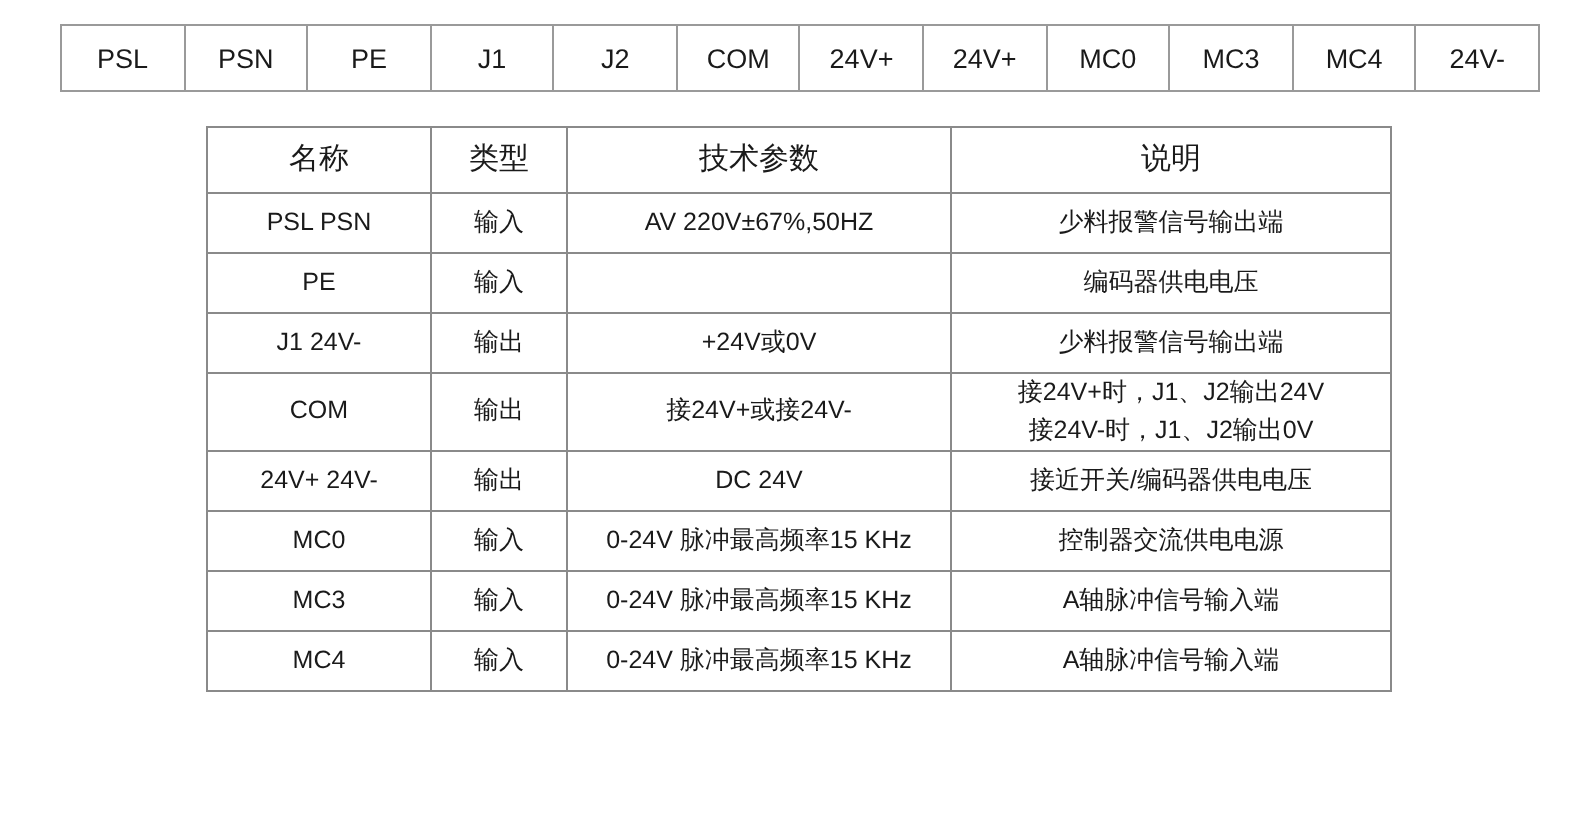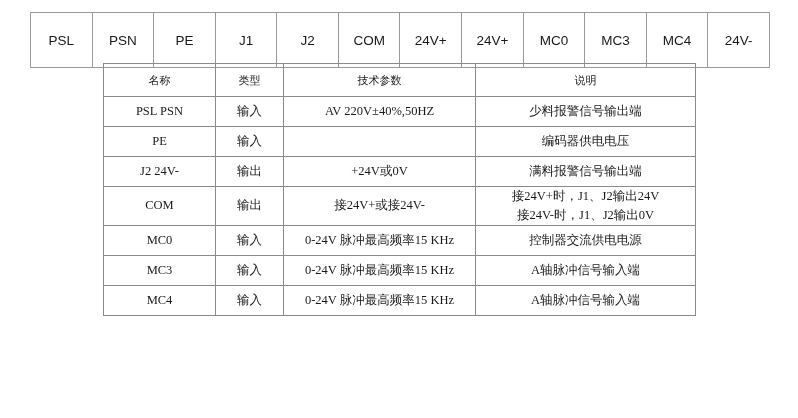--- a/index.html
+++ b/index.html
@@ -29,21 +29,21 @@
     border-collapse: collapse;
     table-layout: fixed;
   }
   .terminal-strip td {
     border: 1px solid #9a9a9a;
     height: 32px;
     text-align: center;
     vertical-align: middle;
     font-size: 13.5px;
     color: #1a1a1a;
-    padding: 11px;
+    padding: 0;
   }
 
   
   .spec-table {
     position: absolute;
     left: 103px;
     top: 63px;
     width: 592px;
     border-collapse: collapse;
     table-layout: fixed;
@@ -54,25 +54,24 @@
     text-align: center;
     vertical-align: middle;
     font-size: 12.5px;
     font-weight: normal;
     color: #1a1a1a;
     padding: 0 2px;
     line-height: 1.5;
   }
   .spec-table thead th {
     height: 32px;
-    font-size: 11px;
+    font-size: 15px;
   }
   .spec-table tbody td {
     height: 29px;
-    font-family: Liberation Serif, serif;
   }
   .col-name  { width: 112px; }
   .col-type  { width: 68px; }
   .col-param { width: 192px; }
   .col-desc  { width: 220px; }
 
   .desc-multi {
     padding: 4px 2px;
     line-height: 1.75;
   }
@@ -119,43 +118,49 @@
         <th>名称</th>
         <th>类型</th>
         <th>技术参数</th>
         <th>说明</th>
       </tr>
     </thead>
     <tbody>
       <tr>
         <td>PSL PSN</td>
         <td>输入</td>
-        <td>AV 220V±40%,50HZ</td>
+        <td>AV 220V±67%,50HZ</td>
         <td>少料报警信号输出端</td>
       </tr>
       <tr>
         <td>PE</td>
         <td>输入</td>
         <td></td>
         <td>编码器供电电压</td>
       </tr>
       <tr>
-        <td>J2 24V-</td>
+        <td>J1 24V-</td>
         <td>输出</td>
         <td>+24V或0V</td>
-        <td>满料报警信号输出端</td>
+        <td>少料报警信号输出端</td>
       </tr>
       <tr class="tall-row">
         <td>COM</td>
         <td>输出</td>
         <td>接24V+或接24V-</td>
         <td class="desc-multi">
           <span>接24V+时，J1、J2输出24V</span>
           <span>接24V-时，J1、J2输出0V</span>
         </td>
+      </tr>
+      <tr>
+        <td>24V+ 24V-</td>
+        <td>输出</td>
+        <td>DC 24V</td>
+        <td>接近开关/编码器供电电压</td>
       </tr>
       <tr>
         <td>MC0</td>
         <td>输入</td>
         <td>0-24V 脉冲最高频率15 KHz</td>
         <td>控制器交流供电电源</td>
       </tr>
       <tr>
         <td>MC3</td>
         <td>输入</td>

